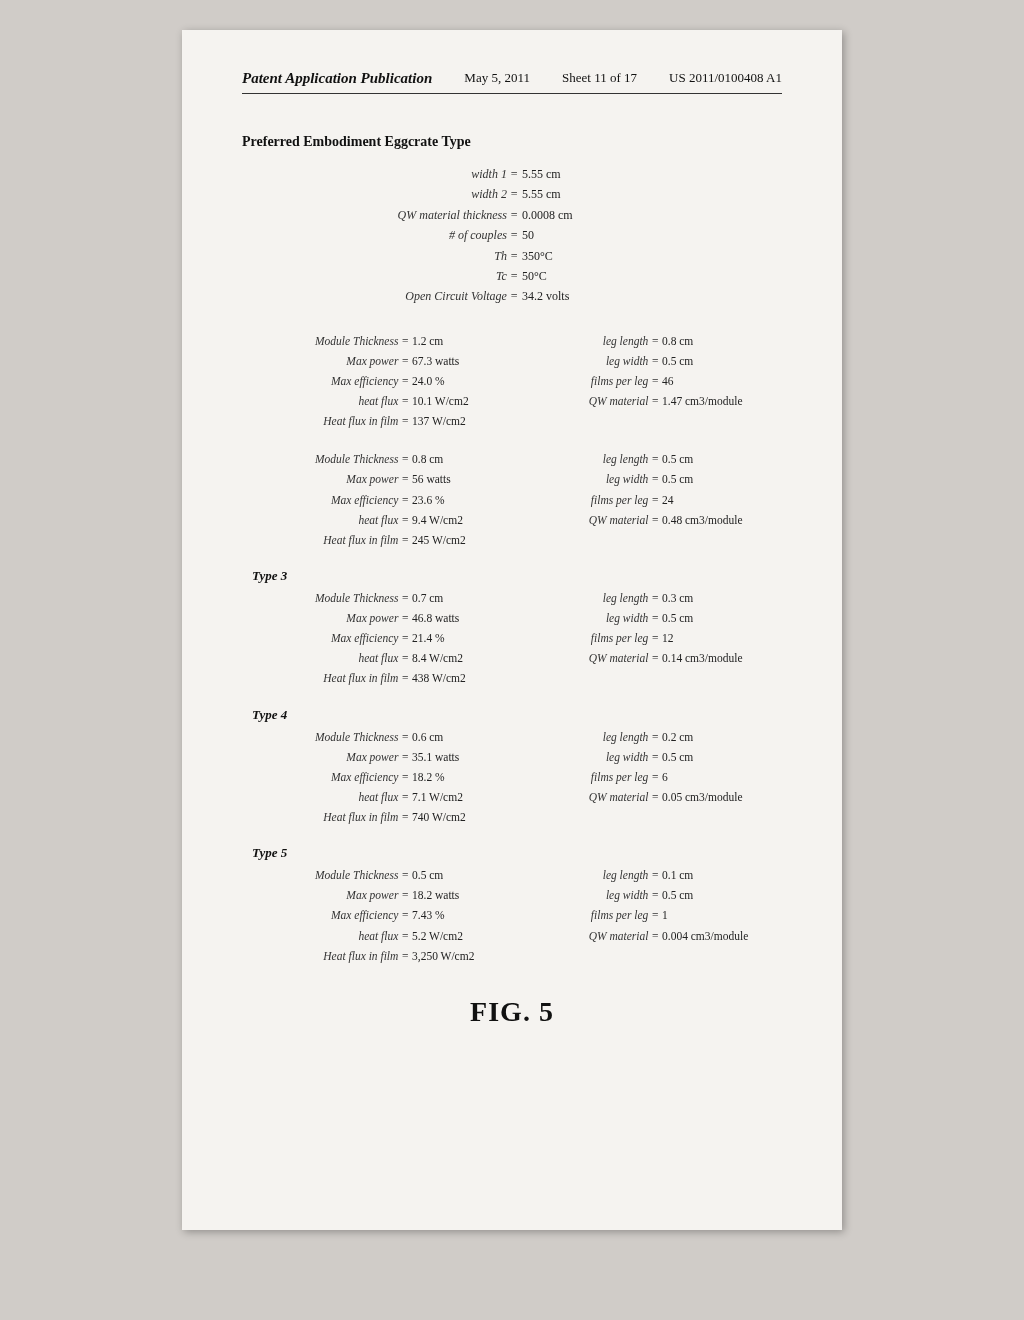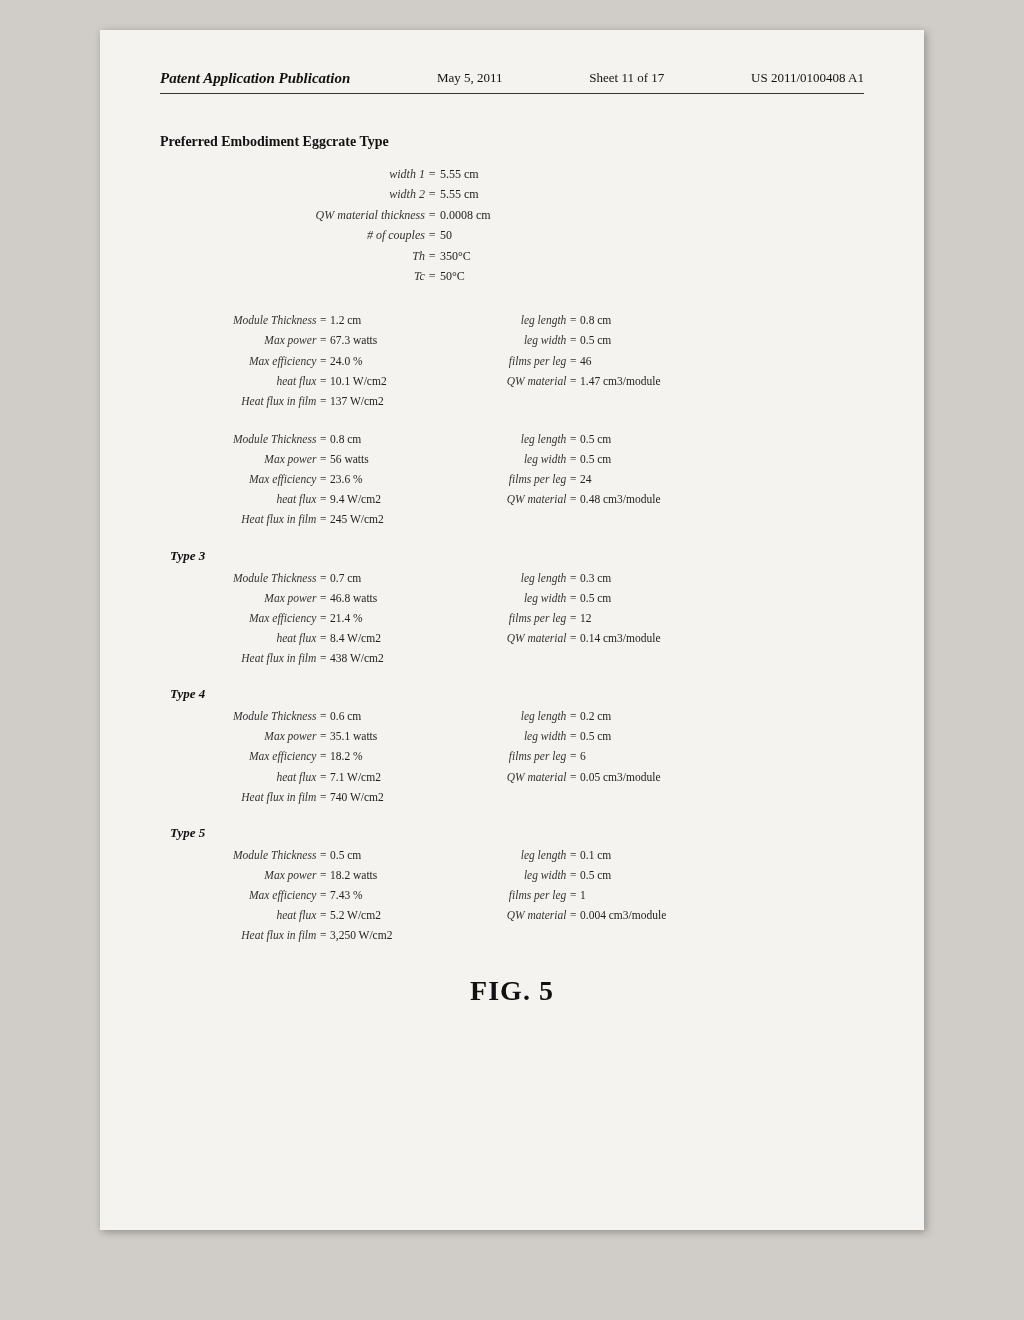--- a/index.html
+++ b/index.html
@@ -5,21 +5,21 @@
     * { margin: 0; padding: 0; box-sizing: border-box; }
     body {
       background: #d0ccc8;
       display: flex;
       justify-content: center;
       align-items: flex-start;
       min-height: 1320px;
       font-family: 'Times New Roman', Times, serif;
     }
     .page {
-      width: 824px;
+      width: 660px;
       min-height: 1200px;
       background: #f5f3f0;
       margin: 30px auto;
       padding: 40px 60px 41px 60px;
       box-shadow: 2px 2px 8px rgba(0,0,0,0.3);
       position: relative;
     }
     .header {
       display: flex;
       justify-content: space-between;
@@ -172,20 +172,24 @@
         <span class="param-value">50</span>
       </div>
       <div class="param-row">
         <span class="param-label">Th =</span>
         <span class="param-value">350°C</span>
       </div>
       <div class="param-row">
         <span class="param-label">Tc =</span>
         <span class="param-value">50°C</span>
       </div>
+      <div class="param-row">
+        <span class="param-label">Open Circuit Voltage =</span>
+        <span class="param-value">34.2 volts</span>
+      </div>
     </div>
 
   <div id="types-container">
       <div class="type-section">
         <div class="type-data">
           <div class="type-row">
             <div class="left-col">
               <span class="td-label">Module Thickness =</span>
               <span class="td-val">1.2 cm</span>
             </div>

